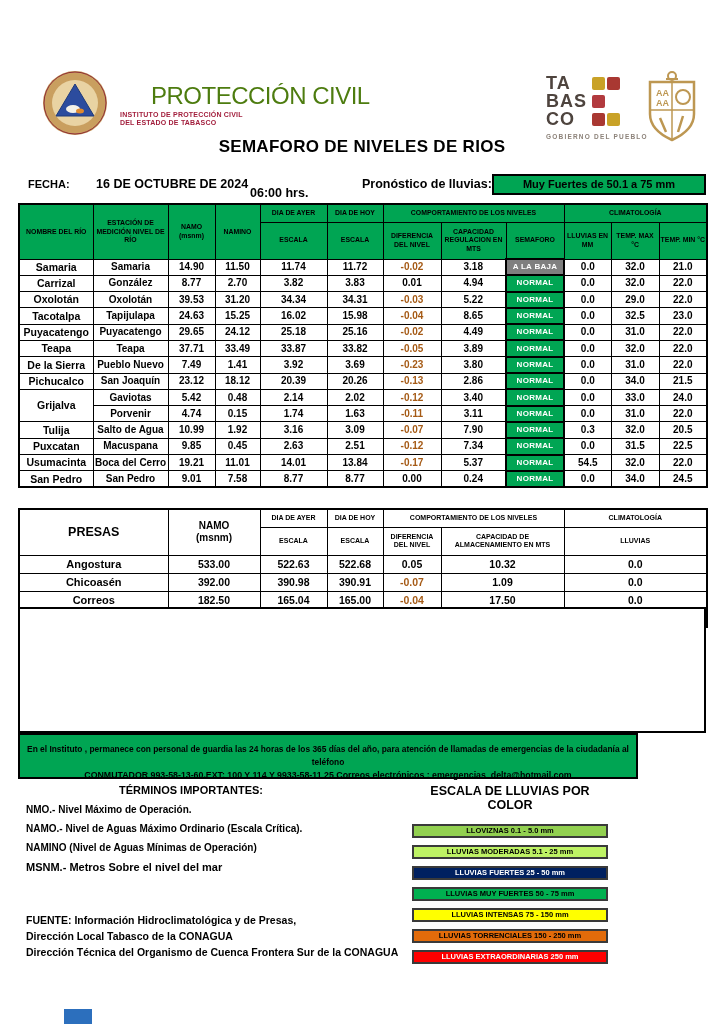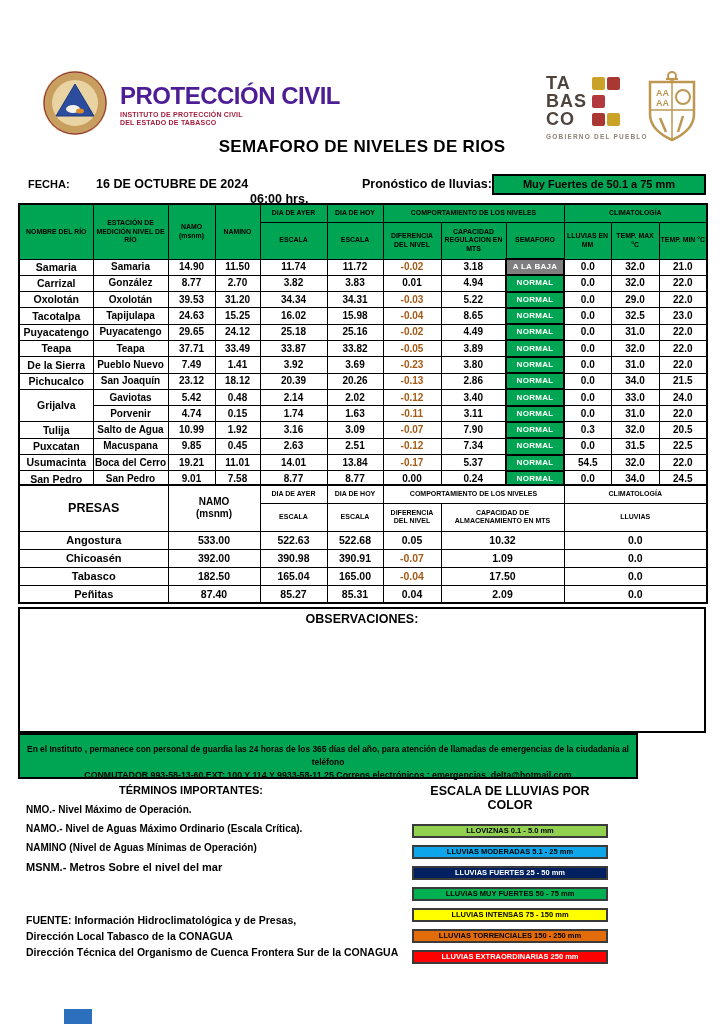--- a/index.html
+++ b/index.html
@@ -2,57 +2,57 @@
 <html><head>
 <meta charset="utf-8">
 <style>
   * { margin:0; padding:0; box-sizing:border-box; }
   body { background:#e8e8e8; font-family:"Liberation Sans", sans-serif; }
   .page { position:relative; width:724px; height:1024px; background:#ffffff; margin:0 auto; overflow:hidden; }
 
   
   .seal { position:absolute; left:42px; top:70px; width:66px; height:66px; }
   .org-block { position:absolute; left:120px; top:82px; }
-  .org-name { font-size:24px; font-weight:700; color:#4c1d95; letter-spacing:-0.5px; }
+  .org-name { font-size:24px; font-weight:400; color:#4d7c0f; letter-spacing:-0.5px;margin-left:31px; }
   .org-sub { font-size:7px; font-weight:700; color:#A21E3C; letter-spacing:0.2px; margin-top:1px; }
   .tab-logo { position:absolute; left:546px; top:74px; }
   .tab-row { display:flex; align-items:center; height:18px; }
   .tab-word { font-size:18px; font-weight:900; color:#4E443E; letter-spacing:1px; width:44px; }
   .tile { width:13px; height:13px; border-radius:2px; margin-left:2px; }
   .t-gold { background:#C9A227; } .t-red { background:#A93832; } .t-wave { background:#B23A3E; }
   .tab-caption { font-size:6.5px; font-weight:700; color:#8C8279; letter-spacing:1.2px; margin-top:5px; }
   .arms { position:absolute; left:640px; top:70px; width:64px; height:74px; }
 
   .doc-title { position:absolute; left:0; top:137px; width:724px; text-align:center;
                font-size:17px; font-weight:900; color:#000; letter-spacing:0.3px; }
 
   
   .fecha-row { position:absolute; left:0; top:174px; width:724px; height:22px; }
   .f-label { position:absolute; left:28px; top:4px; font-size:11px; font-weight:900; }
   .f-value { position:absolute; left:96px; top:3px; font-size:12.5px; font-weight:900; }
-  .f-hora  { position:absolute; left:250px; top:18px; font-size:12.5px; font-weight:900; }
+  .f-hora  { position:absolute; left:250px; top:12px; font-size:12.5px; font-weight:900; }
   .f-pron  { position:absolute; left:362px; top:3px; font-size:12.5px; font-weight:900; }
   .f-box   { position:absolute; left:492px; top:0px; width:214px; height:21px; background:#00A553;
              border:2px solid #000; text-align:center; font-size:11px; font-weight:900; line-height:17px; color:#000; }
 
   
   table { border-collapse:collapse; table-layout:fixed; }
   .rivers { position:absolute; left:18px; top:203px; width:688px; border:2px solid #000; }
   .rivers th, .rivers td { border:1px solid #000; overflow:hidden; padding:0 1px; text-align:center; vertical-align:middle; }
   .rivers th { background:#00A553; color:#000; font-size:6.9px; font-weight:900; line-height:1.2; white-space:pre-line; }
   .rivers tr.hr1 { height:18px; } .rivers tr.hr2 { height:37px; }
   .rivers tbody tr { height:16.3px; }
   .rivers td { font-size:10px; font-weight:700; line-height:1; background:#fff; }
   .rivers td.rio { font-size:10.5px; }
   td.neg { color:#A55A15; }
   td.sem { color:#fff; font-size:8px; font-weight:900; letter-spacing:0.3px; border:2px solid #000 !important;margin-top:31px; }
   td.sema-normal { background:#00A553 !important; }
   td.sema-baja { background:#7F7F7F !important; }
 
-  .presas { position:absolute; left:18px; top:484px; width:688px; border:2px solid #000; }
+  .presas { position:absolute; left:18px; top:508px; width:688px; border:2px solid #000; }
   .presas th, .presas td { border:1px solid #000; overflow:hidden; padding:0 1px; text-align:center; vertical-align:middle; background:#fff; }
   .presas th { font-size:7px; font-weight:900; line-height:1.2; white-space:pre-line; color:#000; }
   .presas th.big { font-size:12.5px; }
   .presas th.namo { font-size:10px; }
   .presas tr.hr1 { height:18px; } .presas tr.hr2 { height:28px; }
   .presas tbody tr { height:18px; }
   .presas td { font-size:10.5px; font-weight:700; }
   .presas td.nombre { font-size:11px; }
 
   
@@ -427,42 +427,41 @@
         <tr>
           <td colspan="2" class="nombre">Chicoasén</td>
           <td colspan="2">392.00</td>
           <td>390.98</td>
           <td>390.91</td>
           <td class="neg">-0.07</td>
           <td colspan="2">1.09</td>
           <td colspan="3">0.0</td>
         </tr>
         <tr>
-          <td colspan="2" class="nombre">Tabasco</td>
+          <td colspan="2" class="nombre">Correos</td>
           <td colspan="2">182.50</td>
           <td>165.04</td>
           <td>165.00</td>
           <td class="neg">-0.04</td>
           <td colspan="2">17.50</td>
           <td colspan="3">0.0</td>
         </tr>
         <tr>
           <td colspan="2" class="nombre">Peñitas</td>
           <td colspan="2">87.40</td>
           <td>85.27</td>
           <td>85.31</td>
           <td>0.04</td>
           <td colspan="2">2.09</td>
           <td colspan="3">0.0</td>
         </tr>
       </tbody>
   </table>
 
   <div class="obs">
-    <div class="obs-title">OBSERVACIONES:</div>
   </div>
 
   <div class="band">
     <div class="band-l1">En el Instituto , permanece con personal de guardia las 24 horas de los 365 días del año, para atención de llamadas de emergencias de la ciudadanía al teléfono</div>
     <div class="band-l2">CONMUTADOR  993-58-13-60.EXT: 100 Y 114  Y 9933-58-11 25    Correos electrónicos : emergencias_delta@hotmail.com</div>
   </div>
 
   <div class="terminos">
     <div class="term-title">TÉRMINOS IMPORTANTES:</div>
     <div>
@@ -470,21 +469,21 @@
         <div class="term-item">NAMO.-  Nivel de Aguas Máximo Ordinario (Escala Crítica).</div>
         <div class="term-item">NAMINO (Nivel de Aguas Mínimas de Operación)</div>
         <div class="term-item">MSNM.-  Metros Sobre el nivel del mar</div>
       </div>
   </div>
 
   <div class="escala">
     <div class="esc-title">ESCALA DE LLUVIAS POR COLOR</div>
     <div>
         <div class="esc-bar" style="background: rgb(146, 208, 80); color: rgb(0, 0, 0);">LLOVIZNAS   0.1 -  5.0 mm</div>
-        <div class="esc-bar" style="background: #0ea5e9; color: rgb(0, 0, 0);">LLUVIAS MODERADAS 5.1 - 25 mm</div>
+        <div class="esc-bar" style="background: #bef264; color: rgb(0, 0, 0);">LLUVIAS MODERADAS 5.1 - 25 mm</div>
         <div class="esc-bar" style="background: rgb(0, 32, 96); color: rgb(255, 255, 255);">LLUVIAS FUERTES       25 - 50 mm</div>
         <div class="esc-bar" style="background: rgb(0, 176, 80); color: rgb(0, 0, 0);">LLUVIAS MUY FUERTES  50 - 75 mm</div>
         <div class="esc-bar" style="background: rgb(255, 255, 0); color: rgb(0, 0, 0);">LLUVIAS INTENSAS   75 - 150 mm</div>
         <div class="esc-bar" style="background: rgb(226, 107, 10); color: rgb(0, 0, 0);">LLUVIAS TORRENCIALES  150 - 250  mm</div>
         <div class="esc-bar" style="background: rgb(255, 0, 0); color: rgb(255, 255, 255);">LLUVIAS EXTRAORDINARIAS 250  mm</div>
       </div>
   </div>
 
   <div class="fuente">
       <div class="fuente-line">FUENTE: Información Hidroclimatológica y de Presas,</div>

